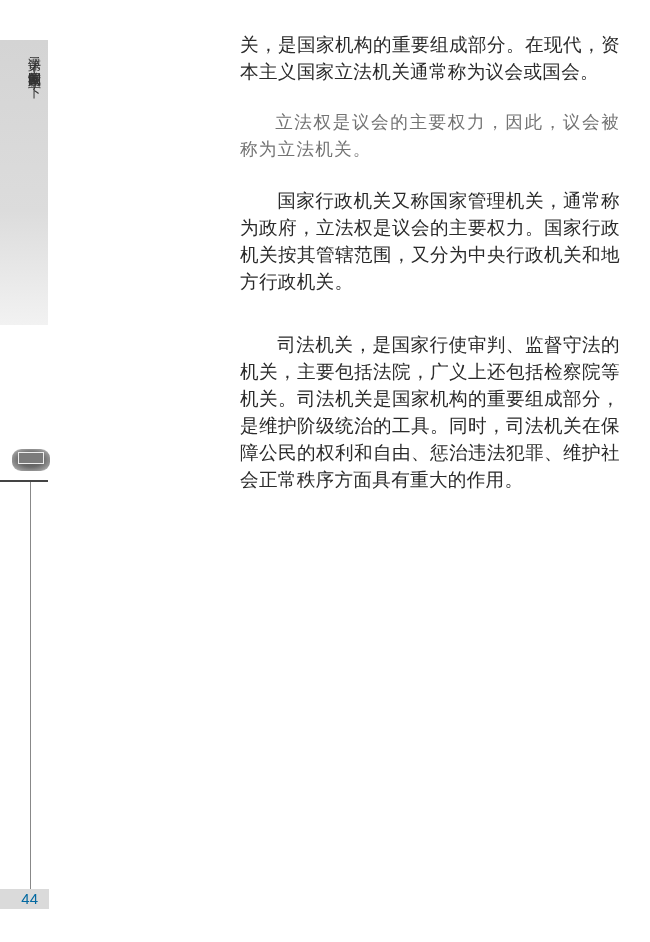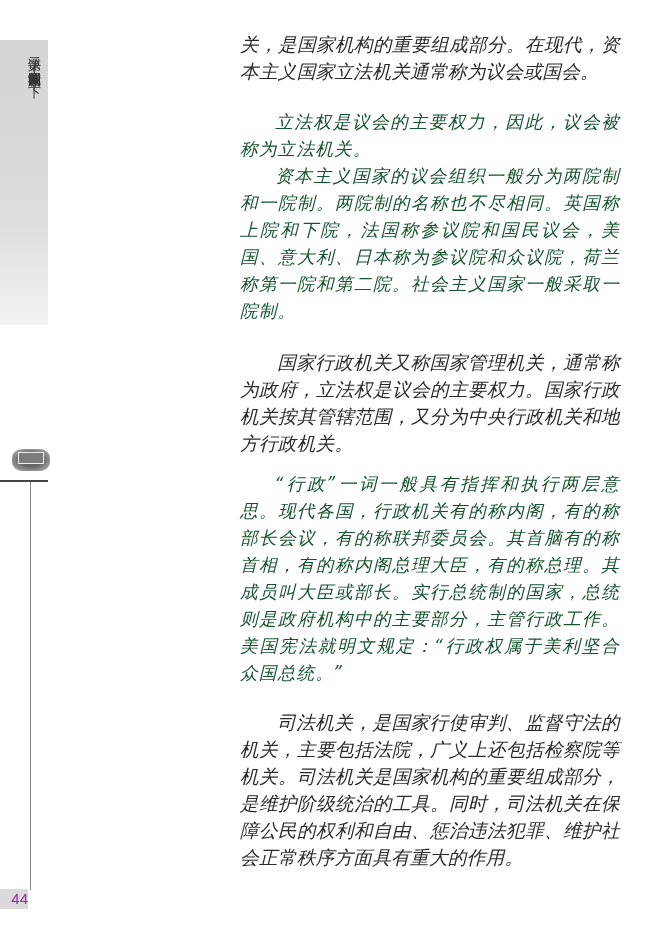--- a/index.html
+++ b/index.html
@@ -25,53 +25,51 @@
     border-radius: 9px;
     background: radial-gradient(ellipse at center, #555 0%, #6a6a6a 45%, #9a9a9a 75%, rgba(255,255,255,0) 100%);
   }
   .emblem-inner {
     position: absolute; left: 6px; top: 3px; width: 24px; height: 10px;
     border: 1px solid #eee; background: #7b7b7b;
   }
   .h-rule { position: absolute; left: 0; top: 480px; width: 48px; height: 2px; background: #444; }
   .v-rule { position: absolute; left: 30px; top: 482px; width: 1px; height: 408px; background: #888; }
   .page-num-box {
-    position: absolute; left: 0; top: 889px; width: 28px; height: 20px;
+    position: absolute; left: 0; top: 889px; width: 49px; height: 20px;
     background: #dadada;
     font-family: "Liberation Sans", "DejaVu Sans", sans-serif;
-    font-size: 15px; line-height: 20px; color: #a21caf; text-align: right; box-sizing: border-box;
+    font-size: 15px; line-height: 20px; color: #0369a1; text-align: right; padding-right: 11px; box-sizing: border-box;
   }
   .main { position: absolute; left: 240px; top: 31px; width: 380px; }
   .p {
     font-size: 18.6px; line-height: 27px; margin: 0; text-align: justify;
-    text-align-last: left; letter-spacing: 0.3px; font-style: italic;
+    text-align-last: left; letter-spacing: 0.3px;
   }
   .p.indent { text-indent: 2em; }
-  .p.note { font-size: 17.6px; letter-spacing: 1.2px; color: #14532d; }
+  .p.note { font-size: 17.6px; letter-spacing: 1.2px; color: #737373; }
 </style>
 </head>
 <body>
 
 <div class="side-strip"></div>
 <div class="side-title">
   <span>第二课</span><span class="gap"></span><span>我国的国家制度(下)</span>
 </div>
 
 <div class="emblem">
     <div class="emblem-inner"></div>
   </div>
 <div class="h-rule"></div>
 <div class="v-rule"></div>
 <div class="page-num-box">44</div>
 
 <div class="main">
   <p class="p">关，是国家机构的重要组成部分。在现代，资本主义国家立法机关通常称为议会或国会。</p>
   <div style="height:24px"></div>
   <p class="p note indent">立法权是议会的主要权力，因此，议会被称为立法机关。</p>
-  <p class="p note indent">资本主义国家的议会组织一般分为两院制和一院制。两院制的名称也不尽相同。英国称上院和下院，法国称参议院和国民议会，美国、意大利、日本称为参议院和众议院，荷兰称第一院和第二院。社会主义国家一般采取一院制。</p>
   <div style="height:24px"></div>
   <p class="p indent">国家行政机关又称国家管理机关，通常称为政府，立法权是议会的主要权力。国家行政机关按其管辖范围，又分为中央行政机关和地方行政机关。</p>
   <div style="height:14px"></div>
-  <p class="p note indent">“行政”一词一般具有指挥和执行两层意思。现代各国，行政机关有的称内阁，有的称部长会议，有的称联邦委员会。其首脑有的称首相，有的称内阁总理大臣，有的称总理。其成员叫大臣或部长。实行总统制的国家，总统则是政府机构中的主要部分，主管行政工作。美国宪法就明文规定：“行政权属于美利坚合众国总统。”</p>
   <div style="height:22px"></div>
   <p class="p indent">司法机关，是国家行使审判、监督守法的机关，主要包括法院，广义上还包括检察院等机关。司法机关是国家机构的重要组成部分，是维护阶级统治的工具。同时，司法机关在保障公民的权利和自由、惩治违法犯罪、维护社会正常秩序方面具有重大的作用。</p>
 
 </div>
 
 </body></html>

